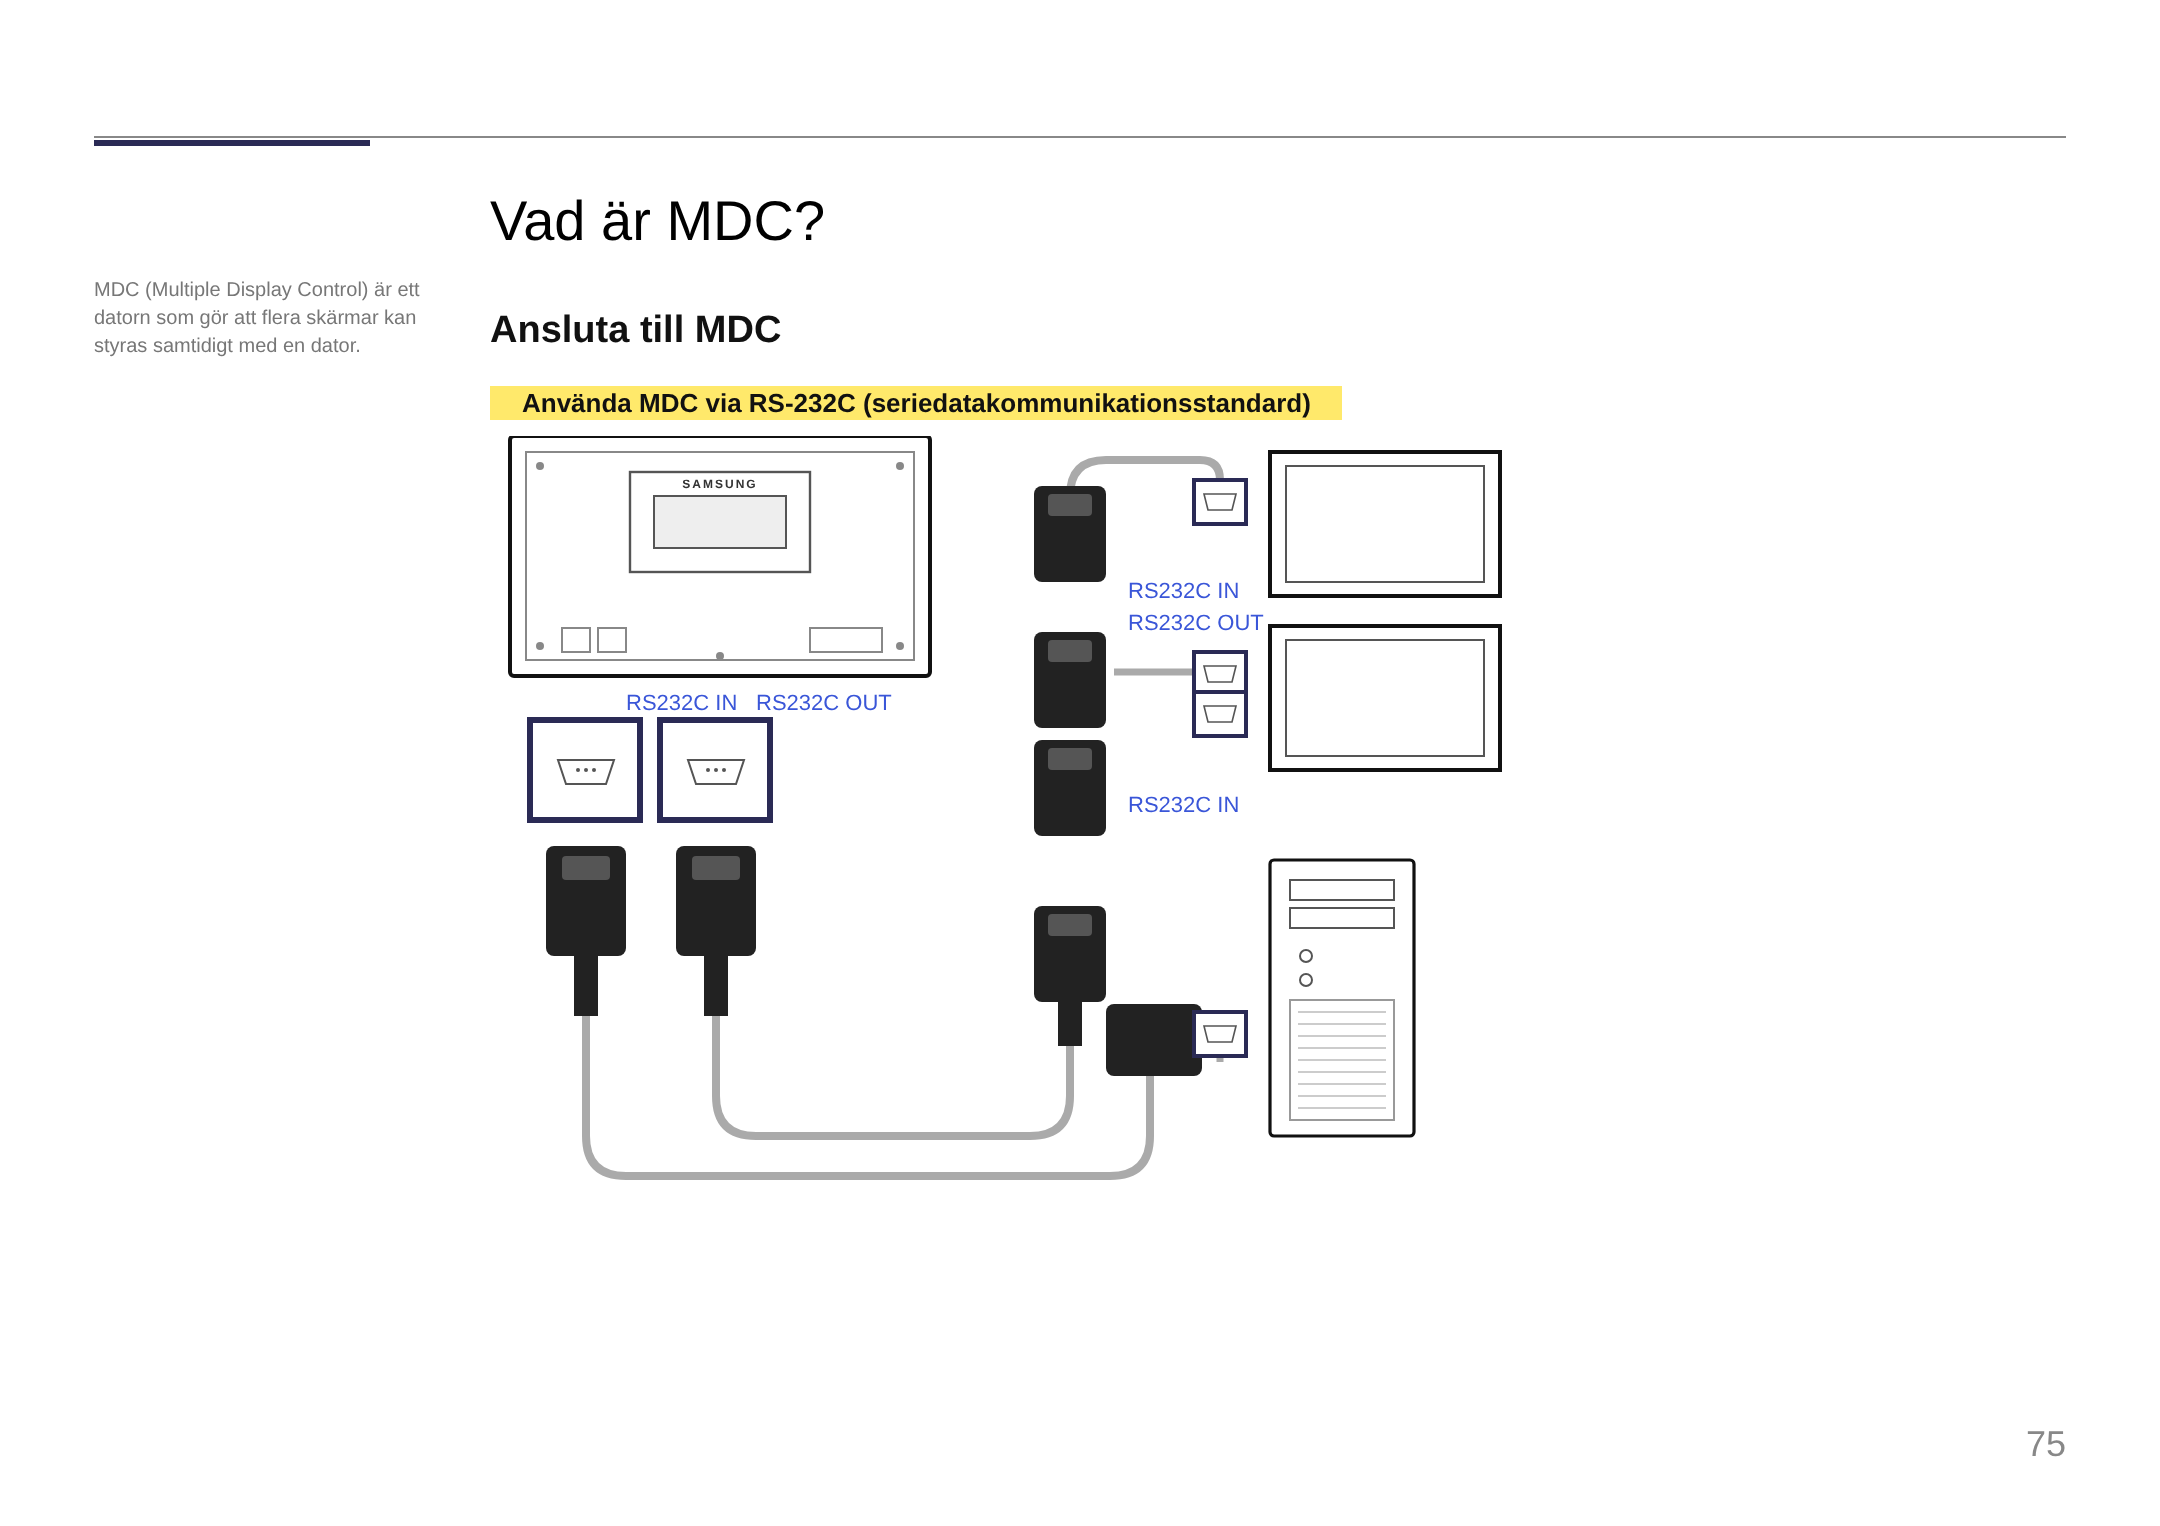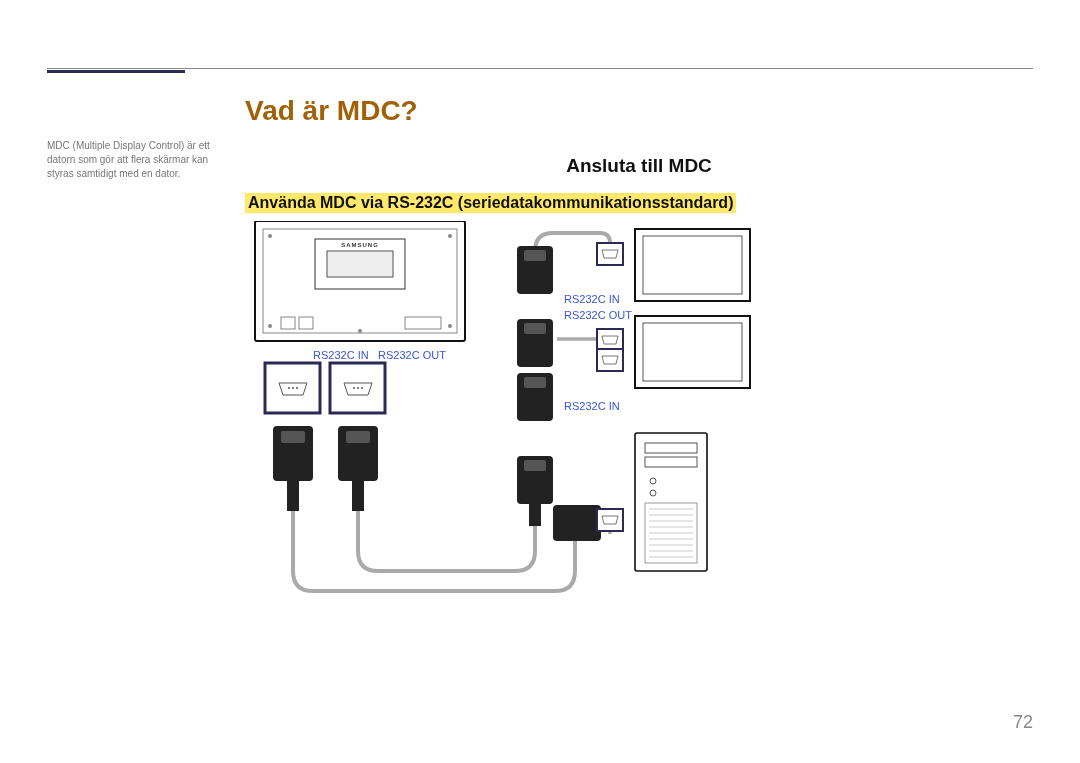--- a/index.html
+++ b/index.html
@@ -35,38 +35,37 @@
     color: #777;
   }
   .main {
     position: absolute;
     left: 245px;
     top: 95px;
     right: 47px;
   }
   .h1 {
     font-size: 28px;
-    font-weight: 700;
-    color: #a16207;
+    font-weight: 400;
+    color: #000000;
     margin-bottom: 28px;
   }
   .h2 {
     font-size: 19px;
     font-weight: 700;
     color: #111;
     margin-bottom: 16px;
-    text-align: center;
   }
   .h3 {
-    font-size: 16px;
+    font-size: 13px;
     font-weight: 700;
     color: #111;
     background: #ffe96b;
     display: inline-block;
-    padding: 1px 3px;
+    padding: 1px 16px;
     margin-bottom: 8px;
   }
   .body-text {
     font-size: 11px;
     color: #555;
     margin-bottom: 20px;
   }
   .diagram {
     position: relative;
     width: 700px;
@@ -228,13 +227,13 @@
     </svg>
 
     <div class="label port-label-in">RS232C IN</div>
     <div class="label port-label-out">RS232C OUT</div>
     <div class="label mid-in">RS232C IN</div>
     <div class="label mid-out">RS232C OUT</div>
     <div class="label mid-in2">RS232C IN</div>
   </div>
 </div>
 
-<div class="page-num">72</div>
+<div class="page-num">75</div>
 
 </body></html>

